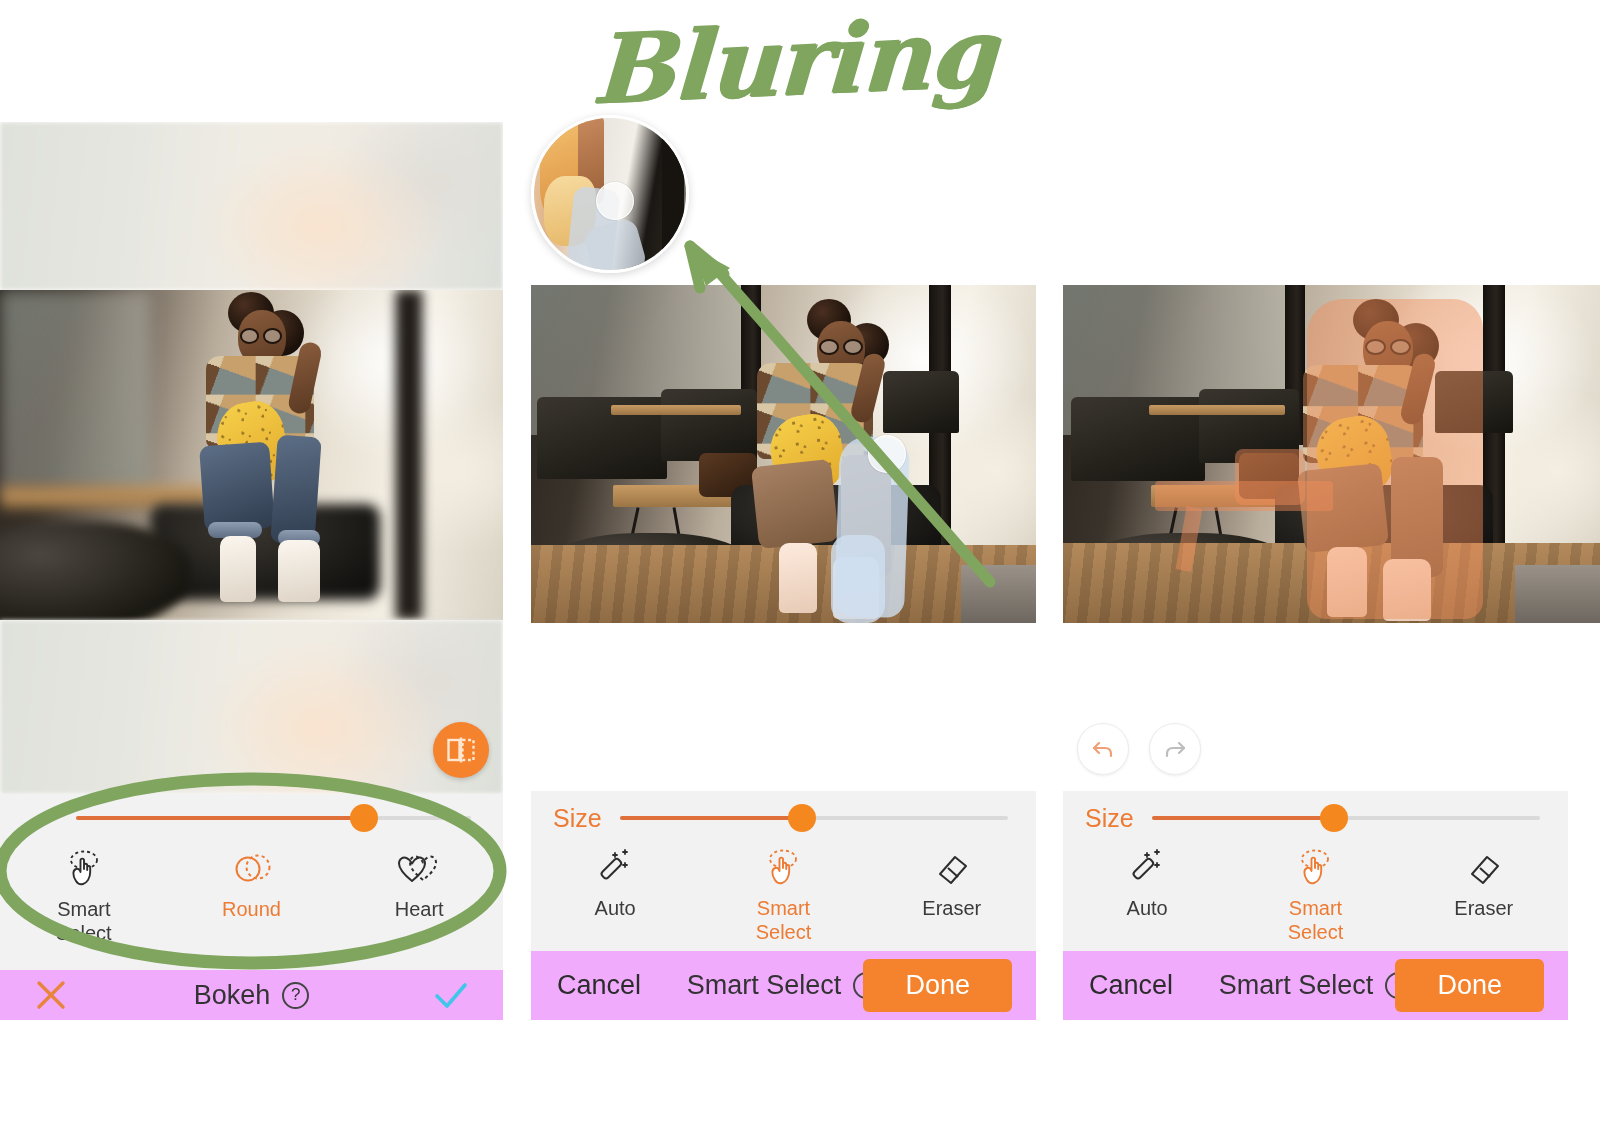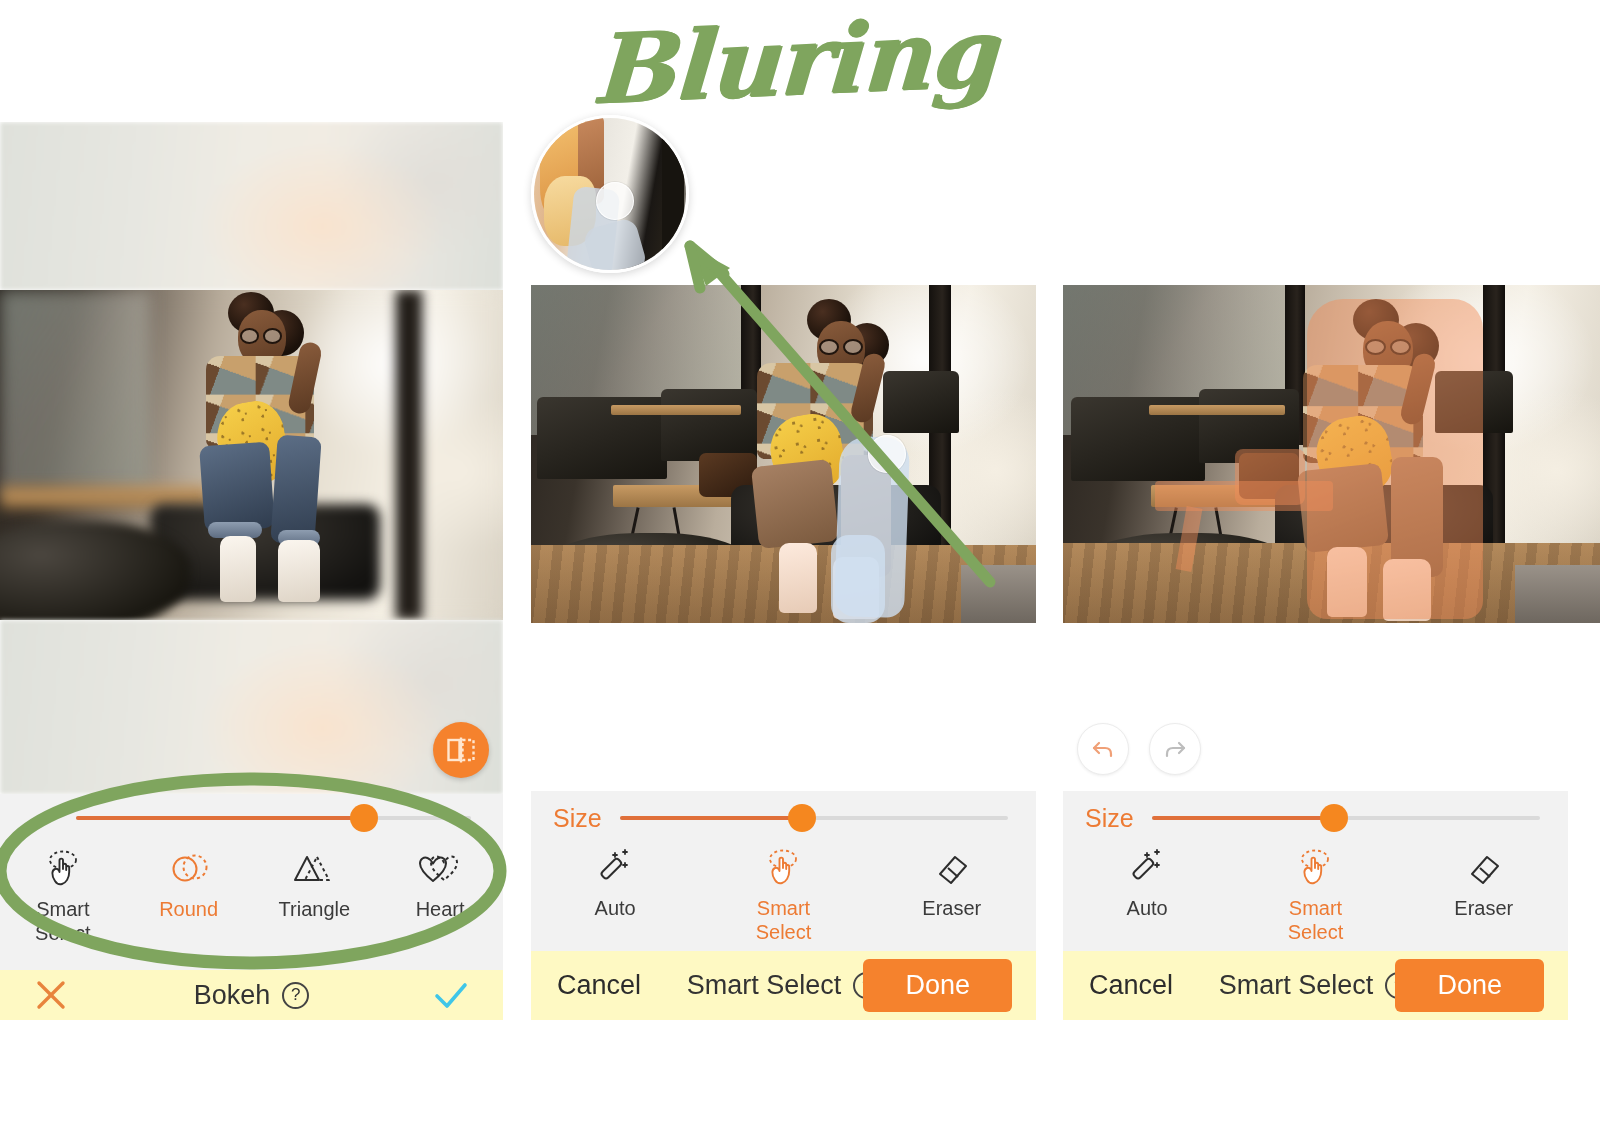--- a/index.html
+++ b/index.html
@@ -142,21 +142,21 @@
 
   .tool-row{ display:flex; align-items:flex-start; }
   .tool{ flex:1; display:flex; flex-direction:column; align-items:center; }
   .tool .glyph{ height:46px; display:flex; align-items:center; justify-content:center; }
   .tool .lbl{
     margin-top:6px; font-size:20px; color:#3b3b3b; text-align:center; line-height:1.18;
     white-space:pre-line;
   }
   .tool.active .lbl{ color:#ED7B34; }
 
-  .bottom-bar{ display:flex; align-items:center; background:#fef9c3; }
+  .bottom-bar{ display:flex; align-items:center; background:#f0abfc; }
   .bb-left{ width:30%; display:flex; align-items:center; padding-left:34px; }
   .bb-mid{ flex:1; display:flex; align-items:center; justify-content:center; gap:12px; }
   .bb-right{ width:30%; display:flex; align-items:center; justify-content:flex-end; padding-right:34px; }
   .bb-text{ font-size:27px; color:#333; }
   .help{ width:27px; height:27px; border:2px solid #444; border-radius:50%;
          display:flex; align-items:center; justify-content:center; font-size:17px; color:#333; }
   .btn-done{
     background:#F5822D; color:#fff; font-size:27px;
     padding:11px 42px; border-radius:6px; border:none; cursor:pointer;
   }
@@ -258,29 +258,20 @@
         <div class="tool active">
           <div class="glyph">
             <svg width="44" height="42" viewBox="0 0 44 42">
               <circle cx="18" cy="21" r="11.5" fill="none" stroke="#ED7B34" stroke-width="2"></circle>
               <circle cx="28" cy="19" r="11.5" fill="none" stroke="#ED7B34" stroke-width="2" stroke-dasharray="3.2 3.2"></circle>
             </svg>
           </div>
           <div class="lbl">Round</div>
         </div>
 
-        <div class="tool">
-          <div class="glyph">
-            <svg width="46" height="42" viewBox="0 0 46 42">
-              <path d="M16 9 L28 32 L4 32 Z" fill="none" stroke="#2d2d2d" stroke-width="2" stroke-linejoin="round"></path>
-              <path d="M26 9 L38 32 L14 32 Z" fill="none" stroke="#2d2d2d" stroke-width="2" stroke-dasharray="3.2 3.2" stroke-linejoin="round"></path>
-            </svg>
-          </div>
-          <div class="lbl">Triangle</div>
-        </div>
 
 
         <div class="tool">
           <div class="glyph">
             <svg width="46" height="42" viewBox="0 0 46 42">
               <path d="M16 33 C6 25 3 20 3 15.5 C3 11 7 8.5 10.5 10 C13 11 15 13.5 16 15.5 C17 13.5 19 11 21.5 10 C25 8.5 29 11 29 15.5 C29 20 26 25 16 33 Z" fill="none" stroke="#2d2d2d" stroke-width="2" stroke-linejoin="round"></path>
               <path d="M27 32 C17 24 14 19 14 14.5 C14 10 18 7.5 21.5 9 C24 10 26 12.5 27 14.5 C28 12.5 30 10 32.5 9 C36 7.5 40 10 40 14.5 C40 19 37 24 27 32 Z" fill="none" stroke="#2d2d2d" stroke-width="2" stroke-dasharray="3.2 3.2" stroke-linejoin="round"></path>
             </svg>
           </div>
           <div class="lbl">Heart</div>

